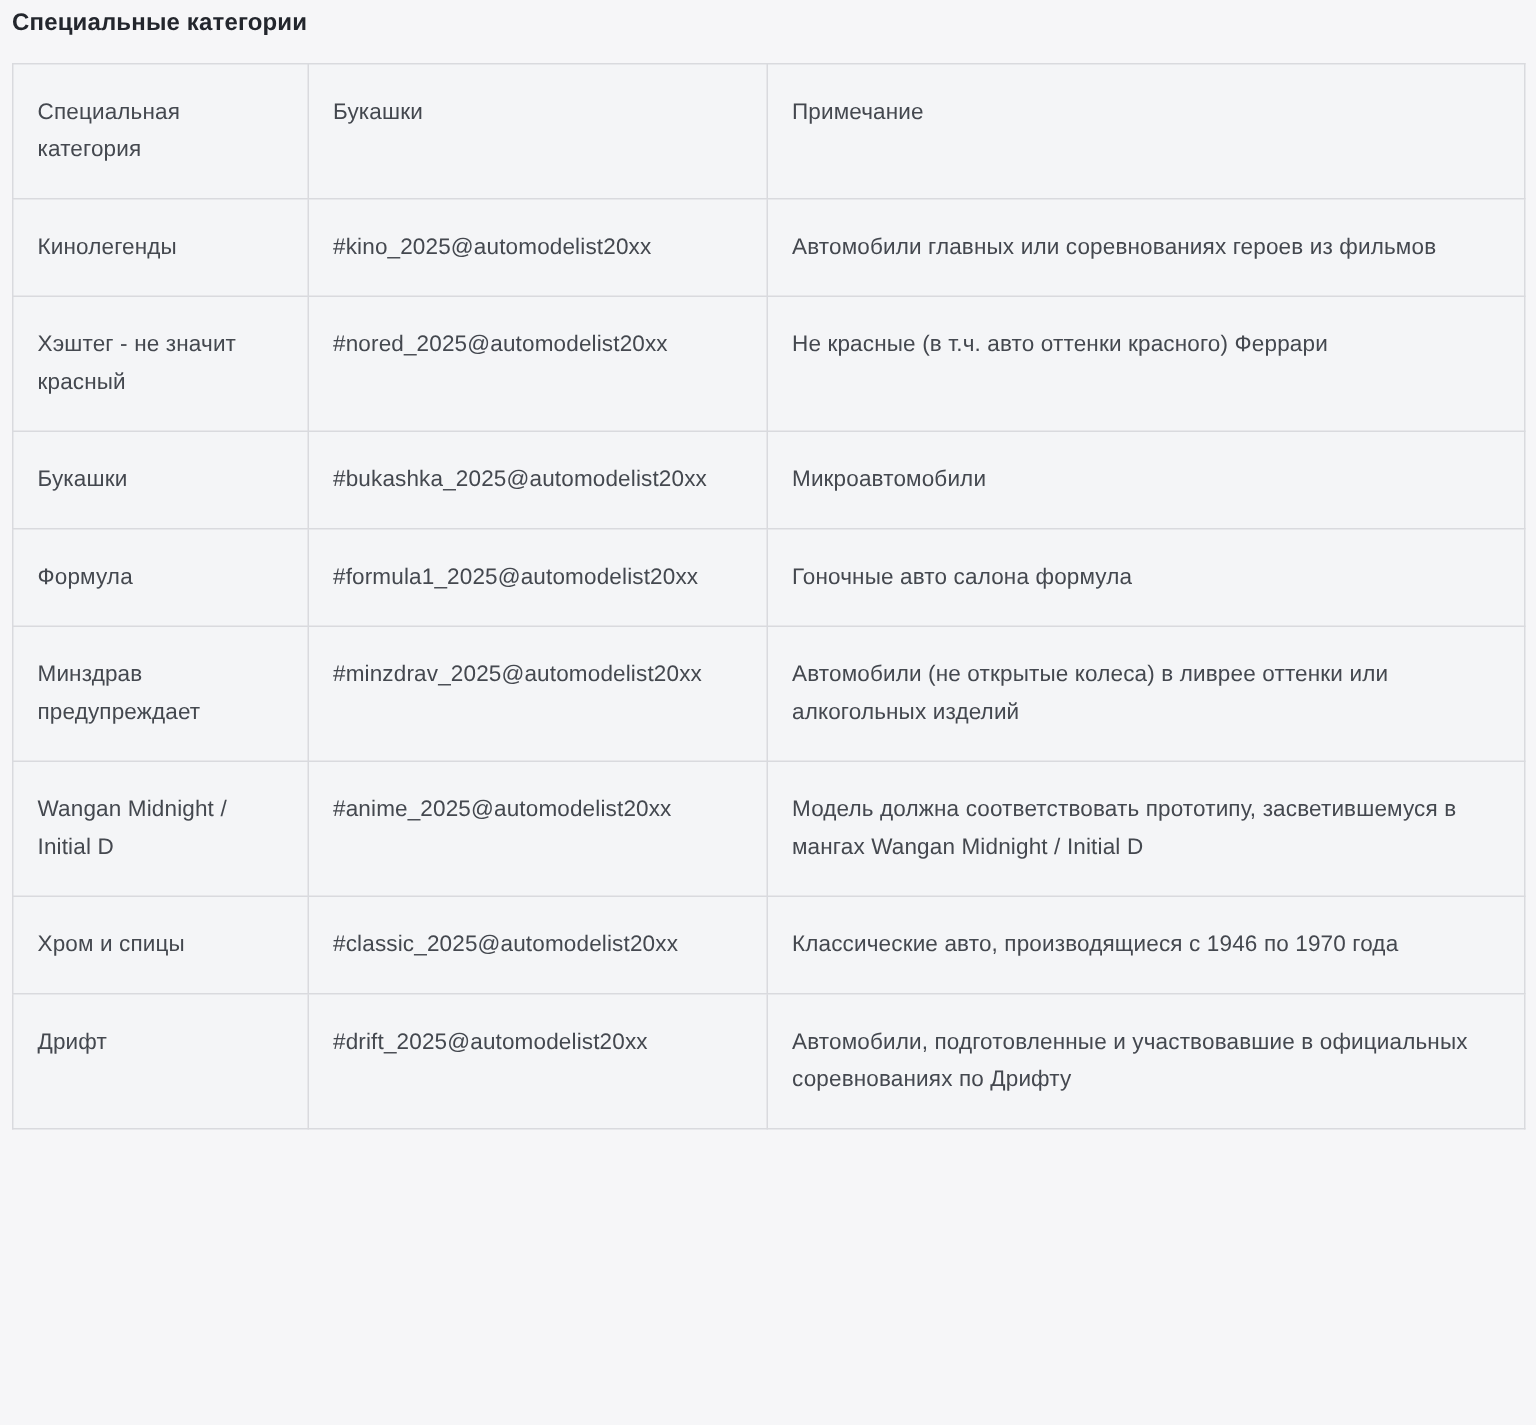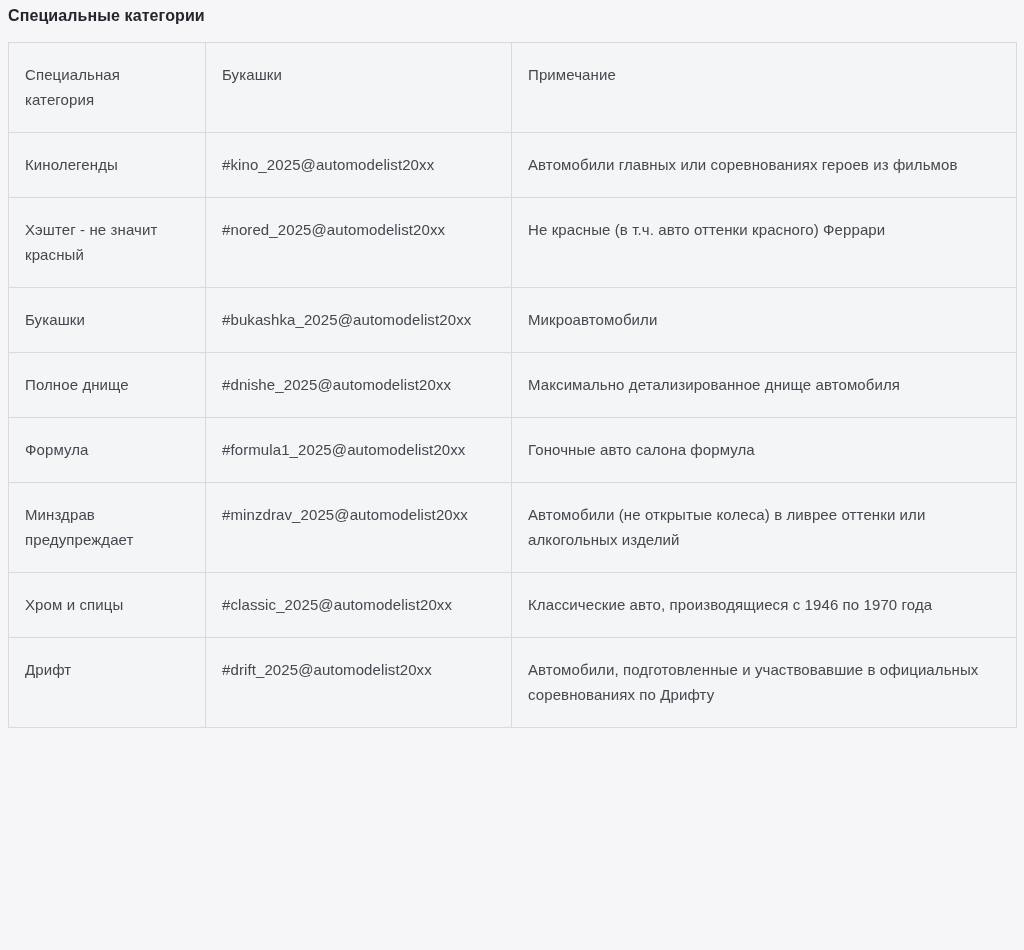--- a/index.html
+++ b/index.html
@@ -88,38 +88,38 @@
   </tr>
 
 
   <tr>
     <td>Букашки</td>
     <td>#bukashka_2025@automodelist20xx</td>
     <td>Микроавтомобили</td>
   </tr>
 
 
-  <tr>
-    <td>Полное днище</td>
-    <td>#dnishe_2025@automodelist20xx</td>
-    <td>Максимально детализированное днище автомобиля</td>
-  </tr>
 
   <tr>
     <td>Формула</td>
     <td>#formula1_2025@automodelist20xx</td>
     <td>Гоночные авто салона формула</td>
   </tr>
 
   <tr>
     <td>Минздрав предупреждает</td>
     <td>#minzdrav_2025@automodelist20xx</td>
     <td>Автомобили (не открытые колеса) в ливрее оттенки или алкогольных изделий</td>
   </tr>
 
+  <tr>
+    <td>Wangan Midnight / Initial D</td>
+    <td>#anime_2025@automodelist20xx</td>
+    <td>Модель должна соответствовать прототипу, засветившемуся в мангах Wangan Midnight / Initial D</td>
+  </tr>
 
   <tr>
     <td>Хром и спицы</td>
     <td>#classic_2025@automodelist20xx</td>
     <td>Классические авто, производящиеся с 1946 по 1970 года</td>
   </tr>
 
   <tr>
     <td>Дрифт</td>
     <td>#drift_2025@automodelist20xx</td>

